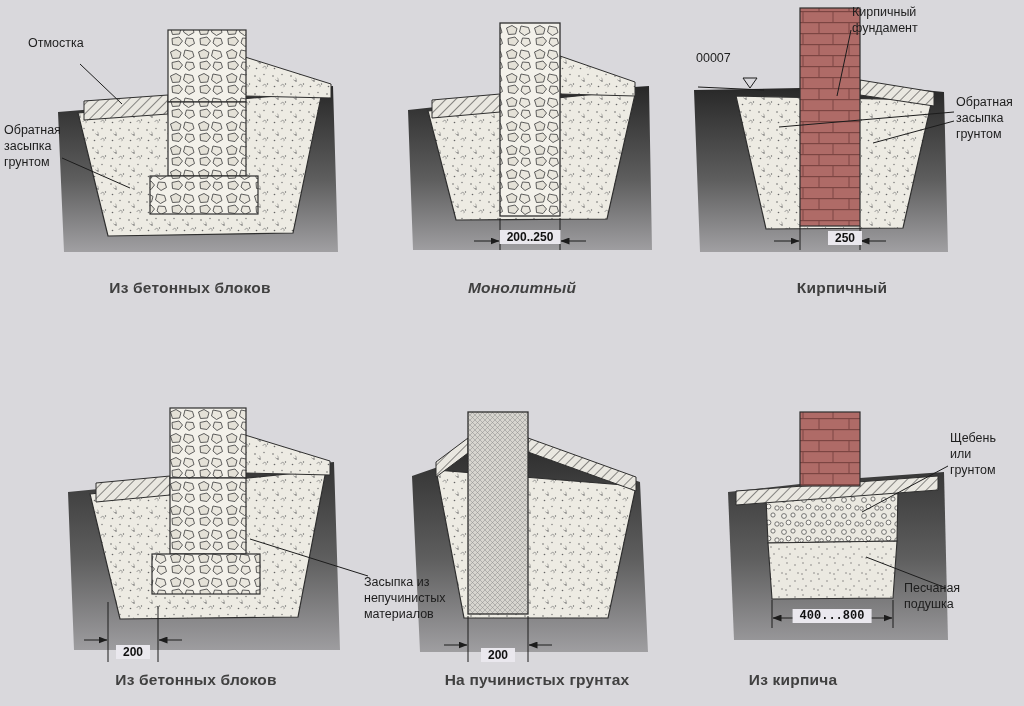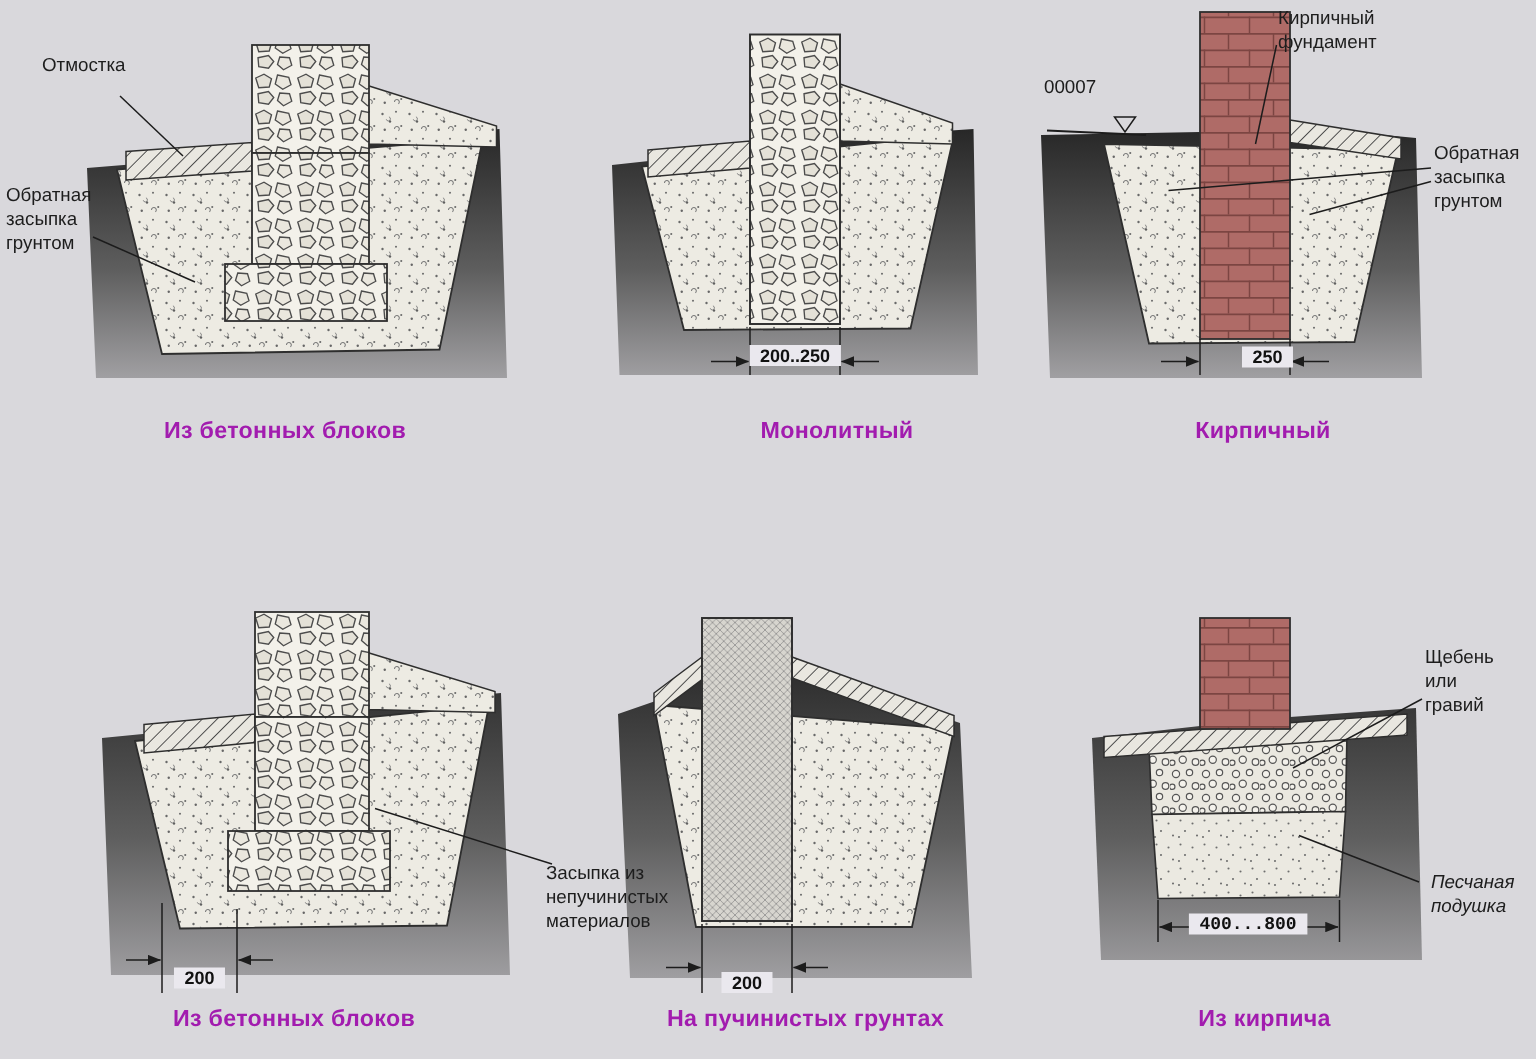--- a/index.html
+++ b/index.html
@@ -8,21 +8,21 @@
     background:#d9d8dc; overflow:hidden;
     font-family:"Liberation Sans", sans-serif;
   }
   svg.art { position:absolute; left:0; top:0; }
   .lbl {
     position:absolute; font-size:12.5px; color:#1d1d1d;
     line-height:1.28; white-space:pre-line;
   }
   .caption {
     position:absolute; transform:translateX(-50%);
-    font-size:15.5px; font-weight:700; color:#a21caf; white-space:nowrap;
+    font-size:15.5px; font-weight:700; color:#404040; white-space:nowrap;
     letter-spacing:0.2px;
   }
   .dim {
     position:absolute; transform:translateX(-50%);
     font-size:12px; font-weight:700; color:#111;
     background:#eae8ee; padding:0 7px; white-space:nowrap;
   }
 </style>
 </head>
 <body>
@@ -204,30 +204,30 @@
 фундамент</div>
   <div class="lbl" style="left:696px; top:50px;">00007</div>
   <div class="lbl" style="left:956px; top:94px;">Обратная
 засыпка
 грунтом</div>
   <div class="lbl" style="left:336px; top:574px;margin-left:28px;">Засыпка из
 непучинистых
 материалов</div>
   <div class="lbl" style="left:950px; top:430px;">Щебень
 или
-гравий</div>
-  <div class="lbl" style="left:954px; top:580px;font-style:italic;">Песчаная
+грунтом</div>
+  <div class="lbl" style="left:904px; top:580px;">Песчаная
 подушка</div>
 
   <div class="dim" style="left:530px; top:230px;">200..250</div>
   <div class="dim" style="left:830px; top:231px;margin-left:15px;">250</div>
   <div class="dim" style="left:133px; top:645px;">200</div>
   <div class="dim" style="left:498px; top:648px;">200</div>
   <div class="dim" style="left:832px; top:609px;font-family:Liberation Mono, monospace;">400...800</div>
 
   <div class="caption" style="left:190px; top:279px;">Из бетонных блоков</div>
-  <div class="caption" style="left:558px; top:279px;">Монолитный</div>
+  <div class="caption" style="left:522px; top:279px;font-style:italic;">Монолитный</div>
   <div class="caption" style="left:842px; top:279px;">Кирпичный</div>
   <div class="caption" style="left:196px; top:671px;">Из бетонных блоков</div>
   <div class="caption" style="left:537px; top:671px;">На пучинистых грунтах</div>
-  <div class="caption" style="left:843px; top:671px;">Из кирпича</div>
+  <div class="caption" style="left:793px; top:671px;">Из кирпича</div>
 
 </div>
 
 </body></html>

